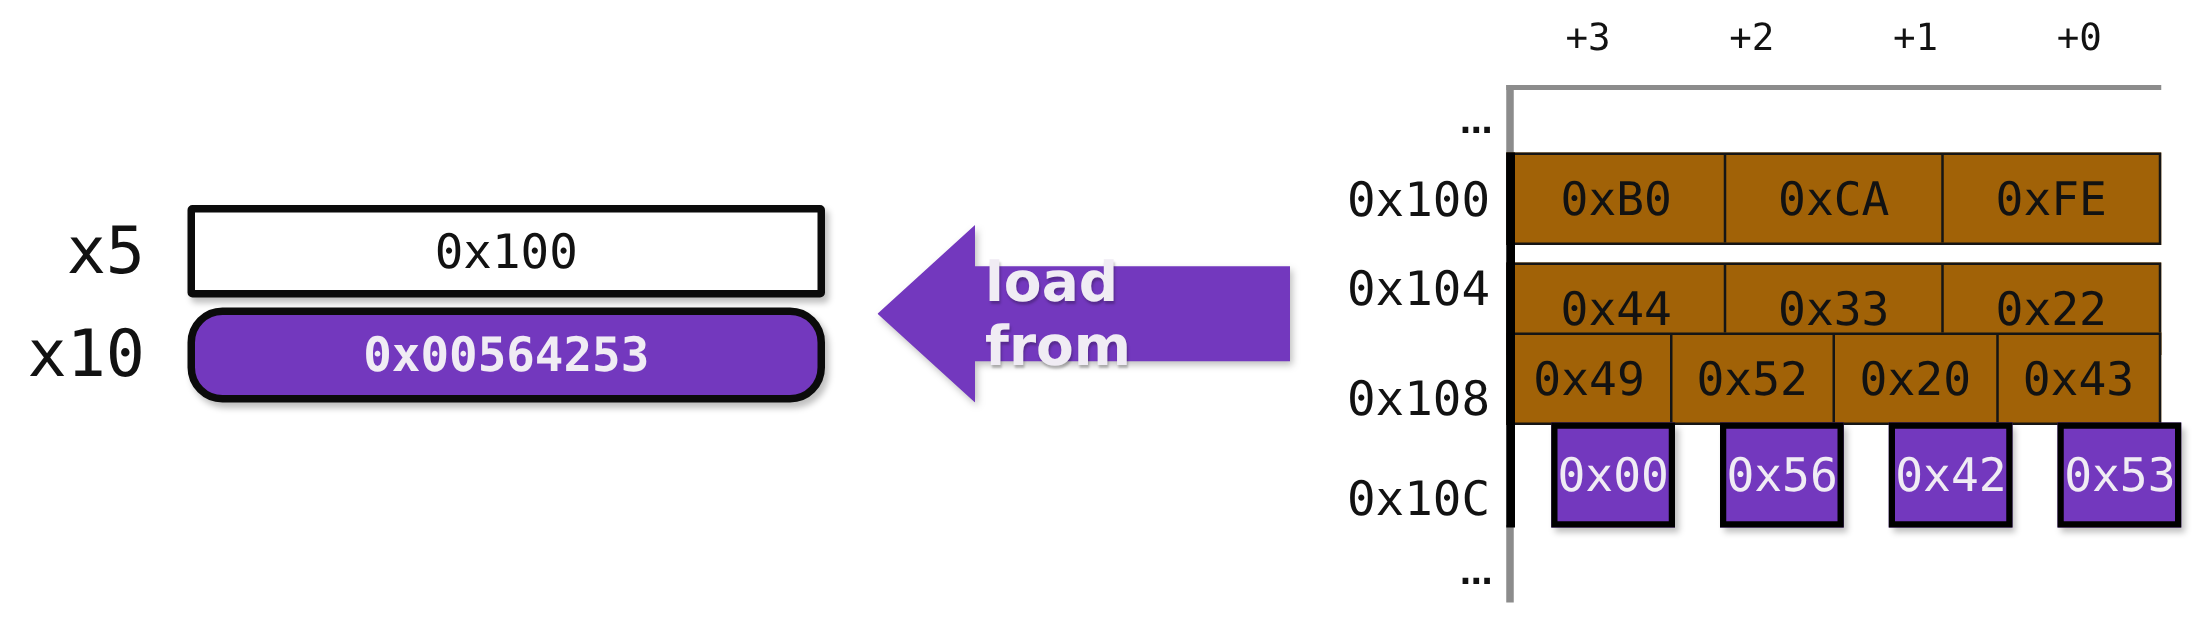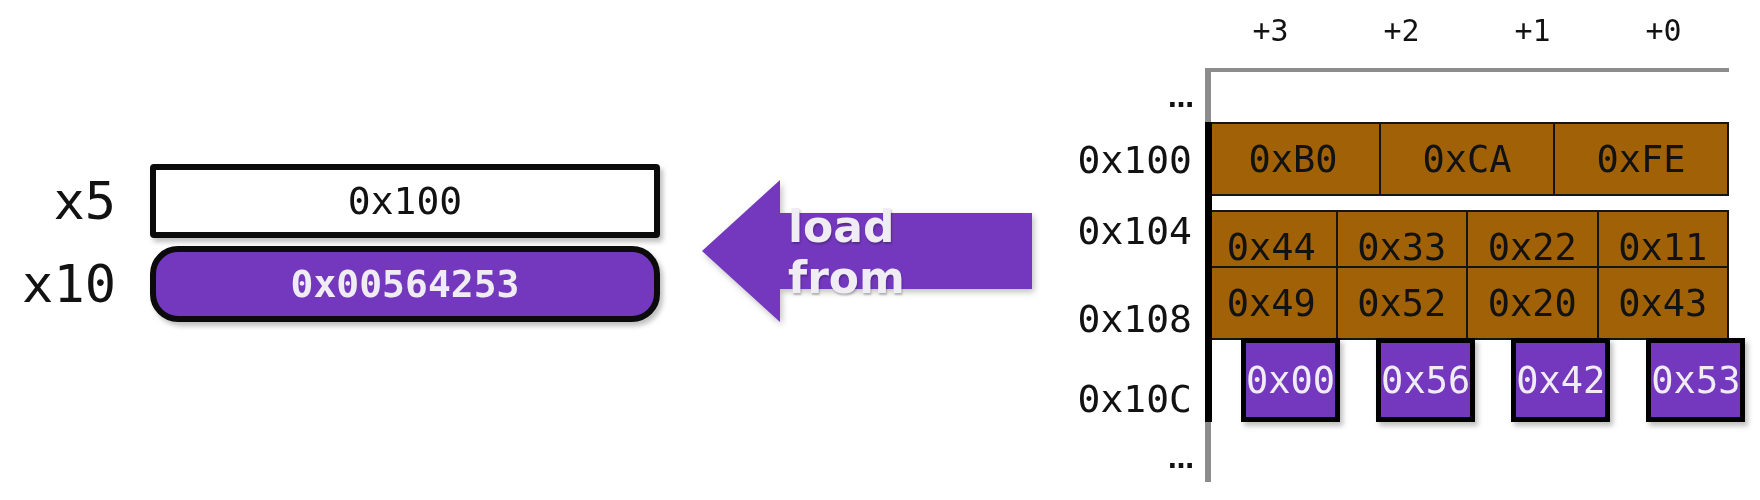--- a/index.html
+++ b/index.html
@@ -123,21 +123,20 @@
 
 <div class="abs mem-row" style="top:122px;">
   <div class="cell">0xB0</div>
   <div class="cell">0xCA</div>
   <div class="cell">0xFE</div>
 </div>
 <div class="abs mem-row" style="top:194px;margin-top:16px;">
   <div class="cell">0x44</div>
   <div class="cell">0x33</div>
   <div class="cell">0x22</div>
-  <div class="cell">0x11</div>
 </div>
 <div class="abs mem-row" style="top:266px;">
   <div class="cell">0x49</div>
   <div class="cell">0x52</div>
   <div class="cell">0x20</div>
   <div class="cell">0x43</div>
 </div>
 <div class="abs mem-row-hl">
   <div class="cell">0x00</div>
   <div class="cell">0x56</div>

